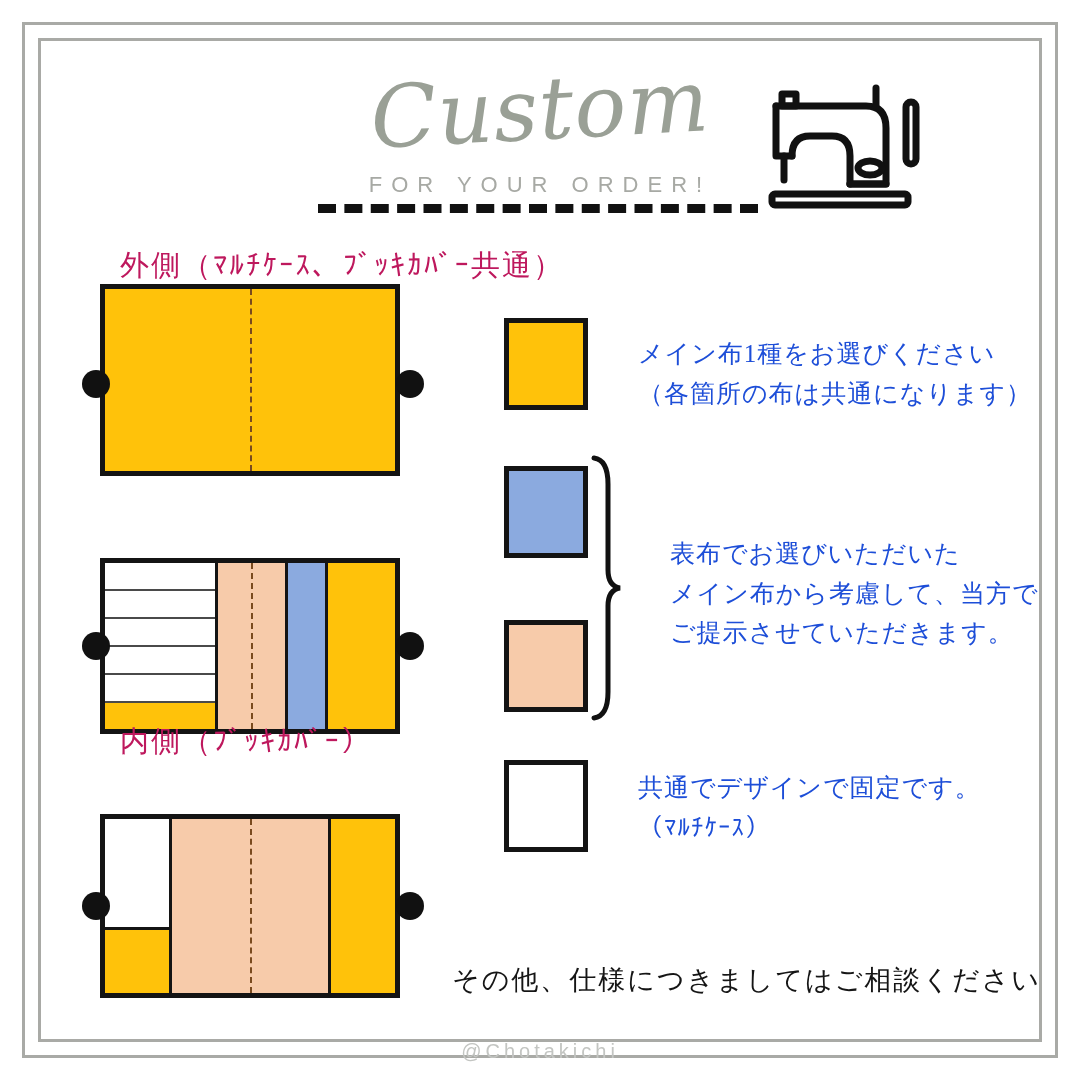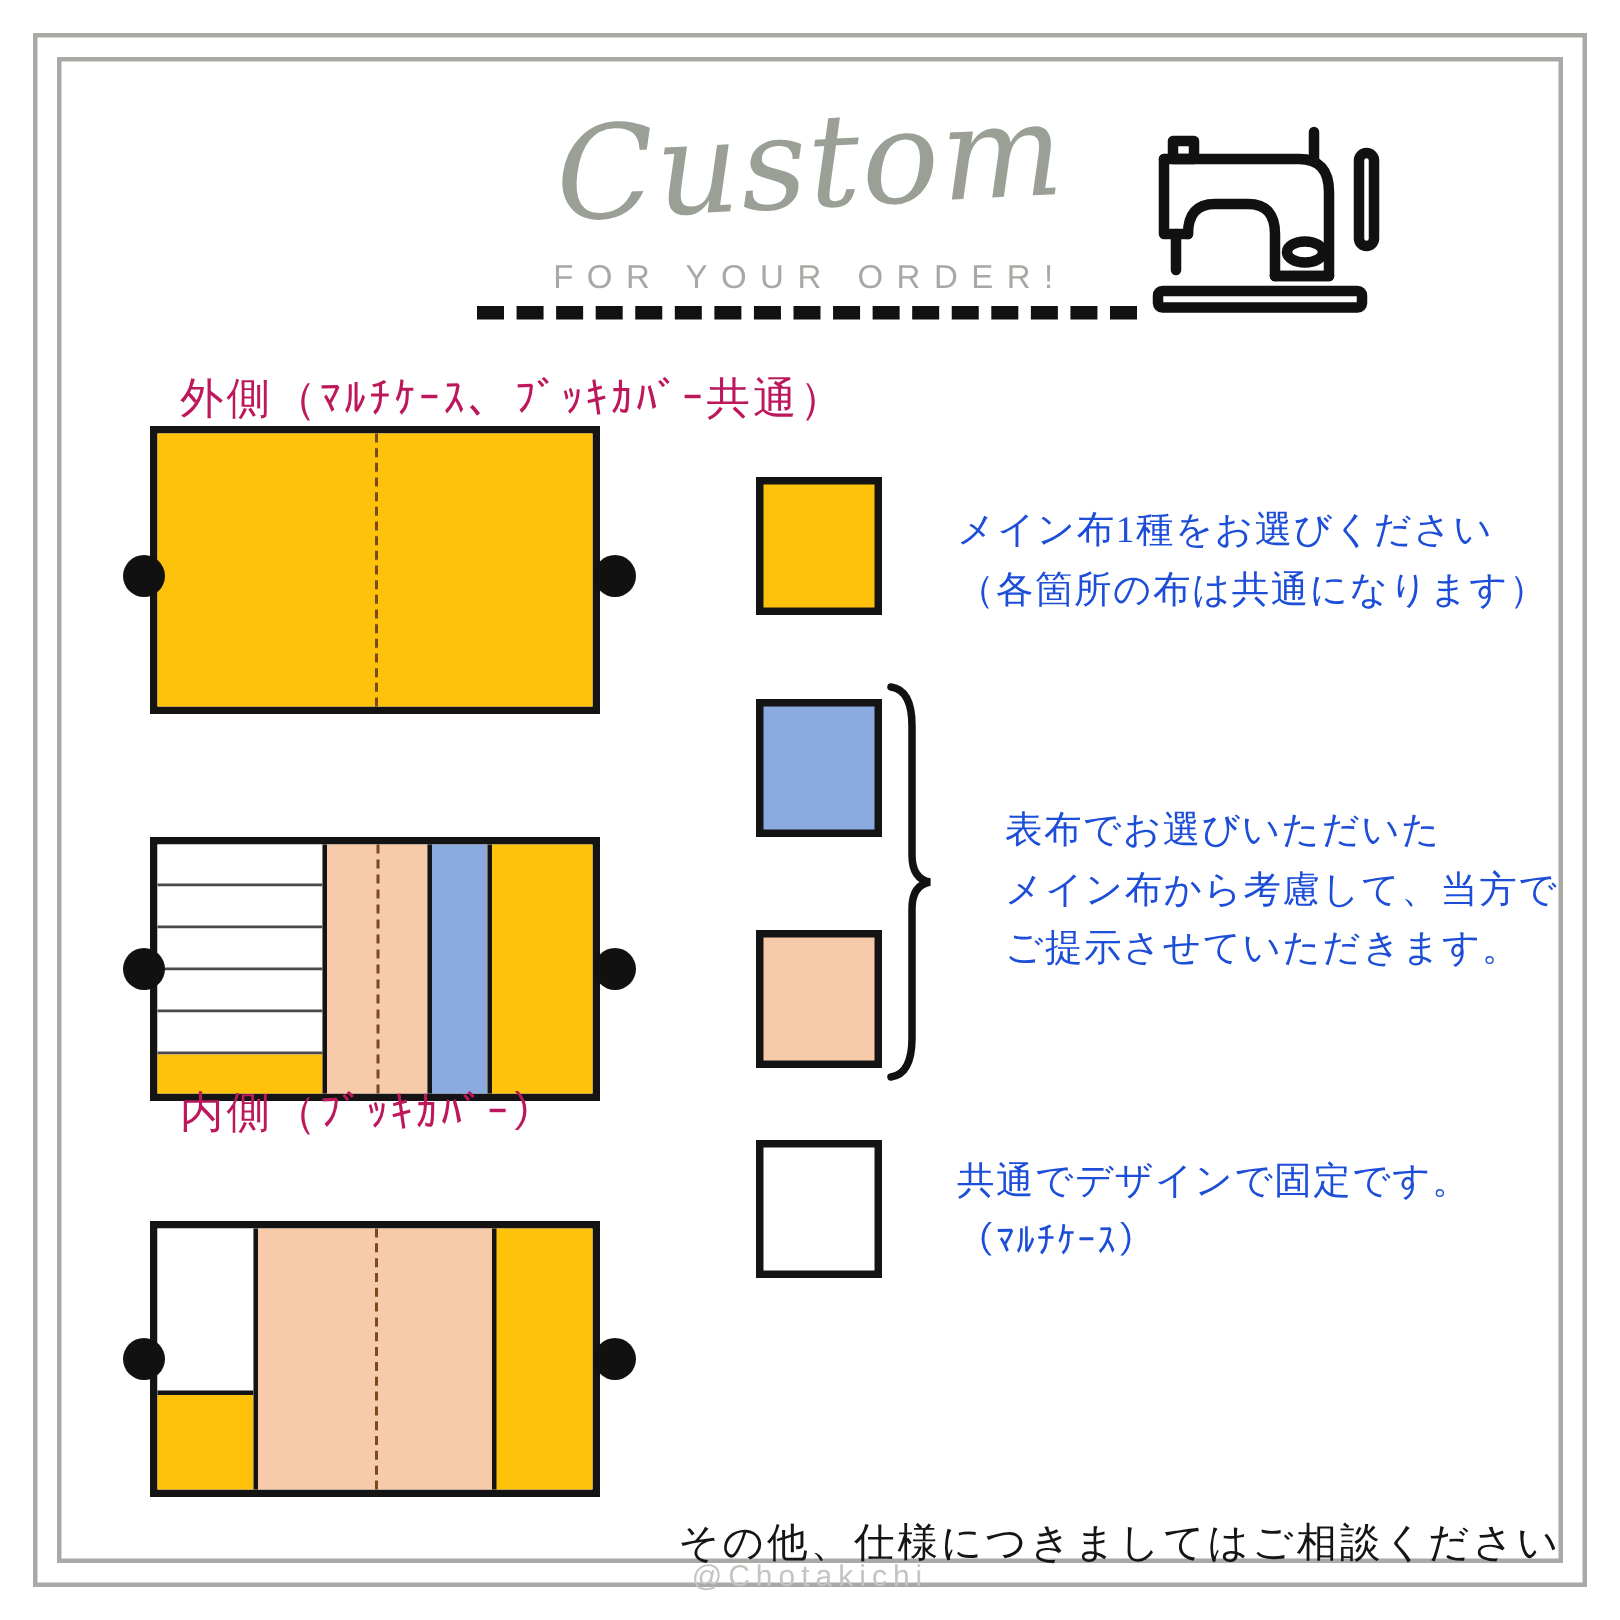--- a/index.html
+++ b/index.html
@@ -169,21 +169,20 @@
   #note-ivory  { left: 638px; top: 768px; }
 
   #note-footer {
     position: absolute;
     left: 452px; top: 962px;
     font-size: 27px;
     letter-spacing: 2px;
     color: #151515;
     white-space: nowrap;
     font-family: Liberation Sans, sans-serif;
-    margin-top: 48px;
   }
 
   
   .watermark {
     position: absolute;
     left: 0; top: 1040px;
     width: 1080px;
     text-align: center;
     font-size: 20px;
     letter-spacing: 4px;

